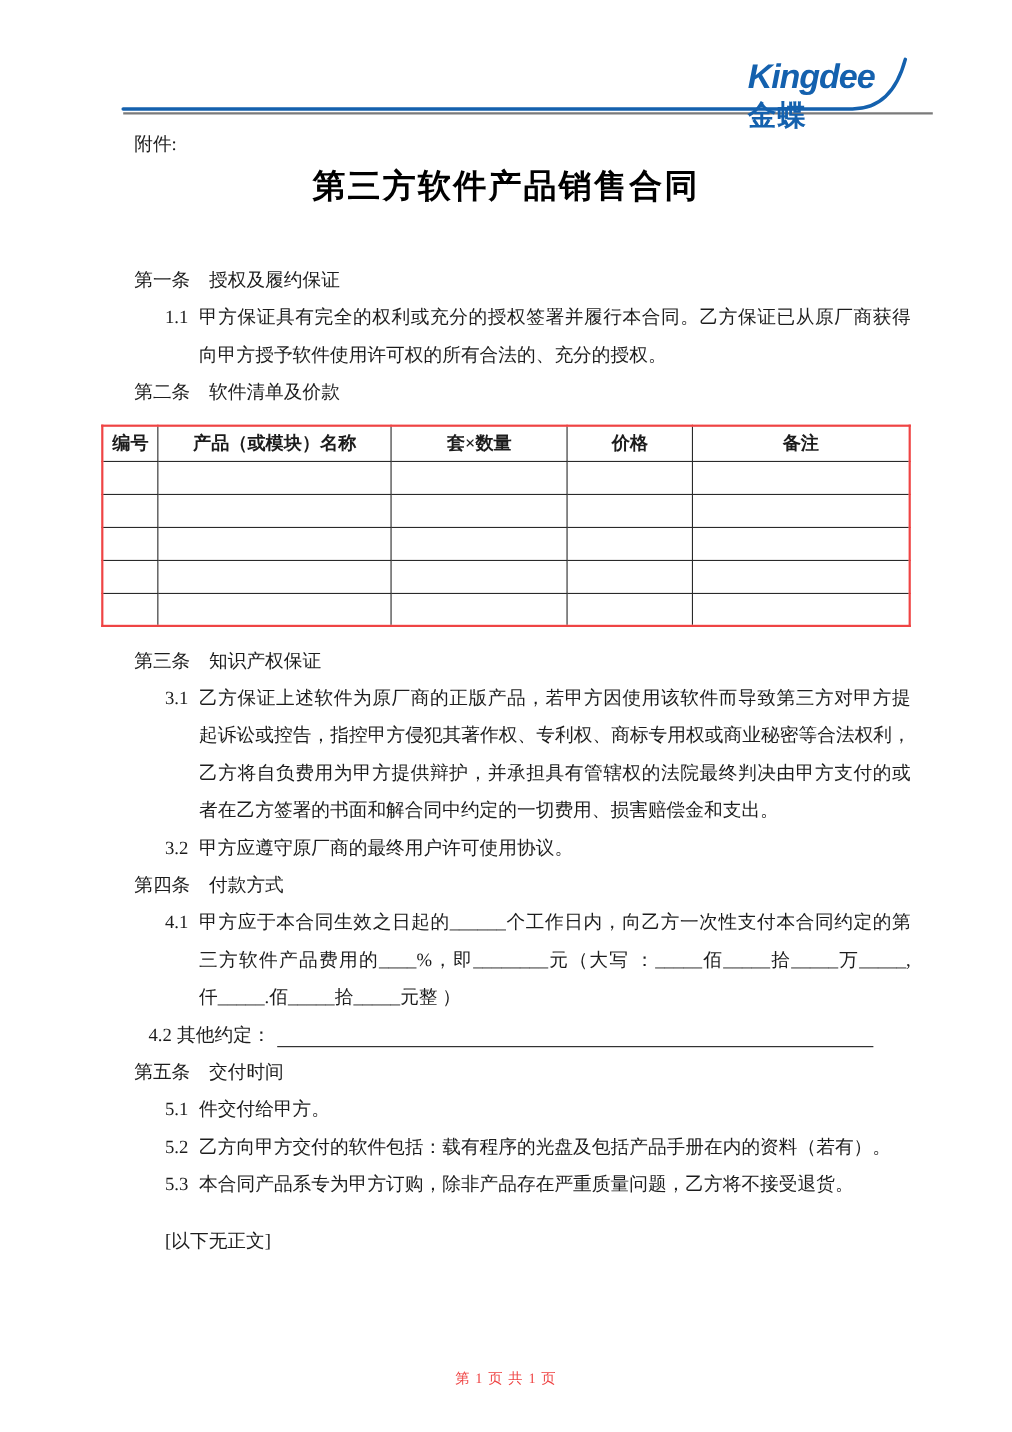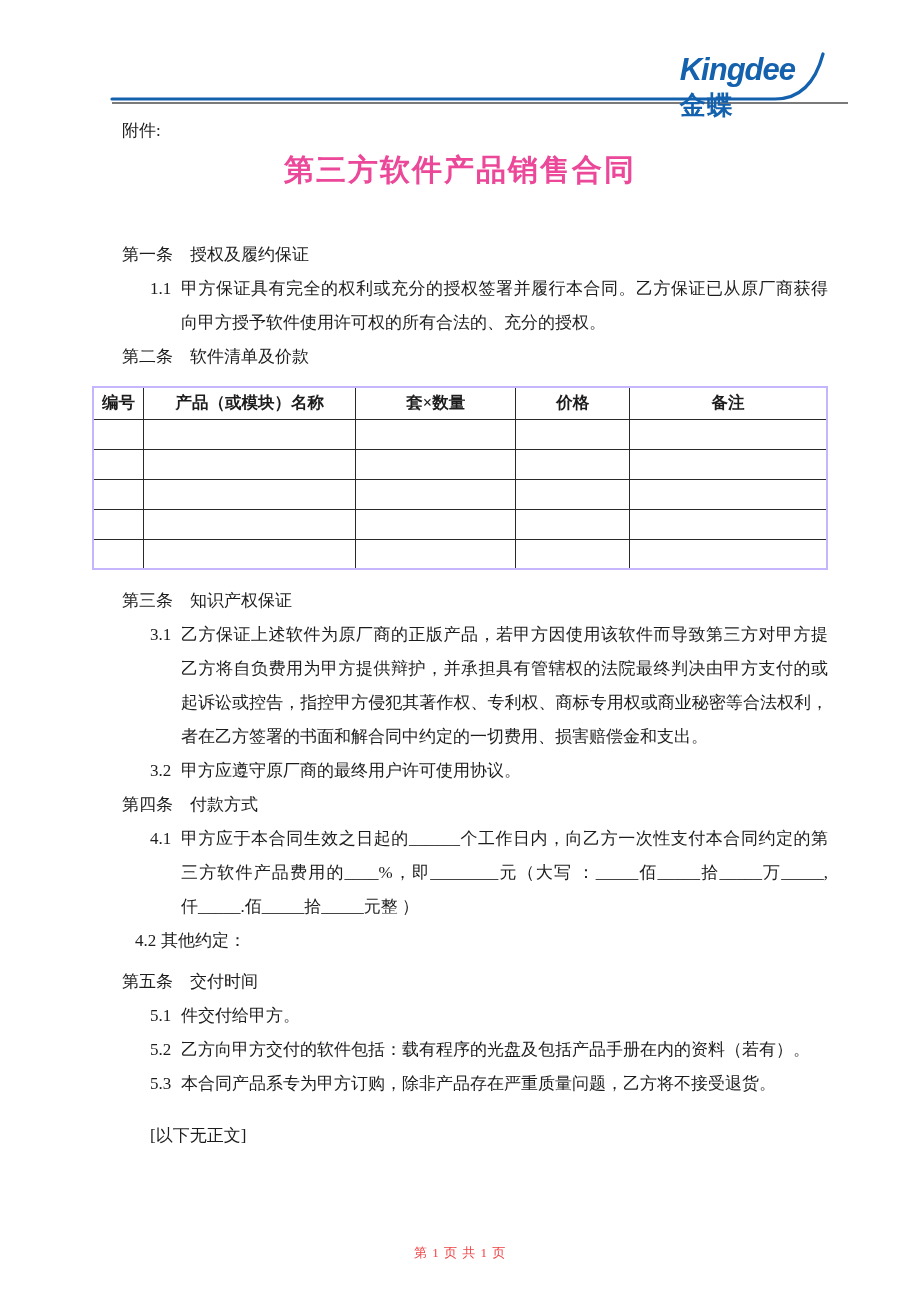--- a/index.html
+++ b/index.html
@@ -20,40 +20,40 @@
   .doc-header svg { position: absolute; left: 0; top: 0; }
   .logo { position: absolute; right: 132px; top: 52px; display: flex; align-items: baseline; color: #1461ae; flex-direction: column; }
   .brand-en { font-family: "Liberation Sans", sans-serif; font-weight: 700; font-style: italic; font-size: 31px; letter-spacing: -1px; }
   .brand-cn { font-family: "Liberation Sans", sans-serif; font-weight: 700; font-size: 26px; margin-left: 7px; letter-spacing: 1px; }
   
   .attachment { margin: 12px 0 0 30px; line-height: 26px; }
   .doc-title {
     margin-top: 6px; text-align: center;
     font-family: "Liberation Sans", sans-serif;
     font-weight: 700; font-size: 30px; letter-spacing: 2px; line-height: 40px;
-    color: #ec4899;
+    color: #000000;
   }
   
   .body-area { margin-top: 28px; }
   .clause-head { display: flex; margin-left: 30px; line-height: 34px; }
   .clause-label { flex: none; }
   .clause-title { margin-left: 17px; }
   .item { display: flex; margin-left: 30px; padding-left: 28px; }
   .item .i-num { flex: none; width: 31px; line-height: 34px; }
   .item .i-body { flex: 1; min-width: 0; }
   .i-body .ln { line-height: 34px; }
   .jline { text-align: justify; text-align-last: justify; }
   .item.tight { padding-left: 13px; }
   .item.tight .i-num { width: 26px; }
-  .item.tight .i-body { display: flex; align-items: flex-start; flex-direction: column; }
+  .item.tight .i-body { display: flex; align-items: flex-end; }
   .fill-line { flex: 1; border-bottom: 1.5px solid #1c1c1c; margin: 0 34px 6px 6px; height: 1px; }
   
   table.products { width: 100%; border-collapse: collapse; margin: 12px 0 14px; table-layout: fixed; }
   table.products th, table.products td { border: 1px solid #2a2a2a; padding: 0 4px; }
-  table.products { border: 2px solid #c4b5fd; }
+  table.products { border: 2px solid #ef4444; }
   table.products th { height: 32px; font-weight: 700; font-size: 16.5px; text-align: center; }
   table.products td { height: 30px; }
   
   .closing { margin: 18px 0 0 58px; line-height: 34px; }
   .footer { margin-top: auto; text-align: center; font-size: 13px; color: #ef4444; letter-spacing: 1px; line-height: 18px; }
 </style>
 </head>
 <body>
 
 <div class="page">
@@ -148,22 +148,22 @@
     </table>
 
     <div class="clause-head">
       <span class="clause-label">第三条</span>
       <span class="clause-title">知识产权保证</span>
     </div>
     <div class="item">
       <span class="i-num">3.1</span>
       <div class="i-body">
         <div class="ln jline">乙方保证上述软件为原厂商的正版产品，若甲方因使用该软件而导致第三方对甲方提</div>
+        <div class="ln jline">起诉讼或控告，指控甲方侵犯其著作权、专利权、商标专用权或商业秘密等合法权利，</div>
         <div class="ln jline">乙方将自负费用为甲方提供辩护，并承担具有管辖权的法院最终判决由甲方支付的或</div>
-        <div class="ln jline">起诉讼或控告，指控甲方侵犯其著作权、专利权、商标专用权或商业秘密等合法权利，</div>
         <div class="ln">者在乙方签署的书面和解合同中约定的一切费用、损害赔偿金和支出。</div>
       </div>
     </div>
     <div class="item">
       <span class="i-num">3.2</span>
       <div class="i-body">
         <div class="ln">甲方应遵守原厂商的最终用户许可使用协议。</div>
       </div>
     </div>
 

